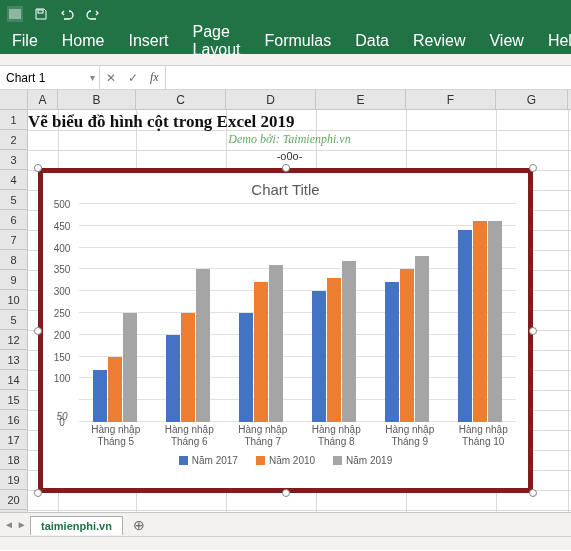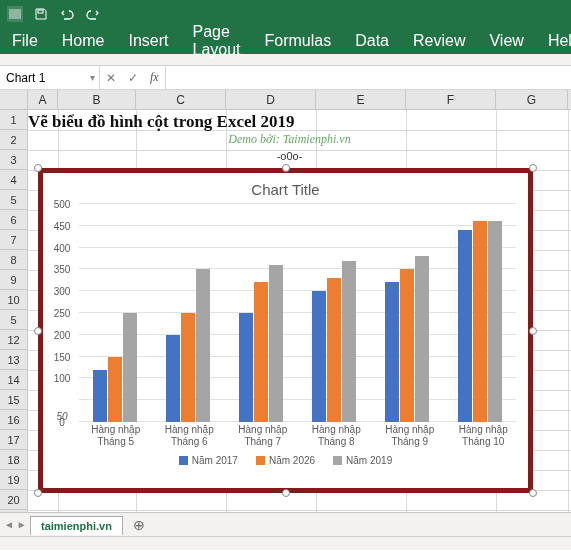--- a/index.html
+++ b/index.html
@@ -249,21 +249,21 @@
               <div class="xl">Hàng nhập<br>Tháng 9</div>
               <div class="xl">Hàng nhập<br>Tháng 10</div>
             </div>
           <div class="legend" id="legend">
               <div class="legend-item">
                 <span class="swatch" style="background: rgb(68, 114, 196);"></span>
                 <span>Năm 2017</span>
               </div>
               <div class="legend-item">
                 <span class="swatch" style="background: rgb(237, 125, 49);"></span>
-                <span>Năm 2026</span>
+                <span>Năm 2010</span>
               </div>
               <div class="legend-item">
                 <span class="swatch" style="background: rgb(165, 165, 165);"></span>
                 <span>Năm 2019</span>
               </div>
             </div>
         </div>
         <div class="handle h-tl"></div>
         <div class="handle h-tc"></div>
         <div class="handle h-tr"></div>

